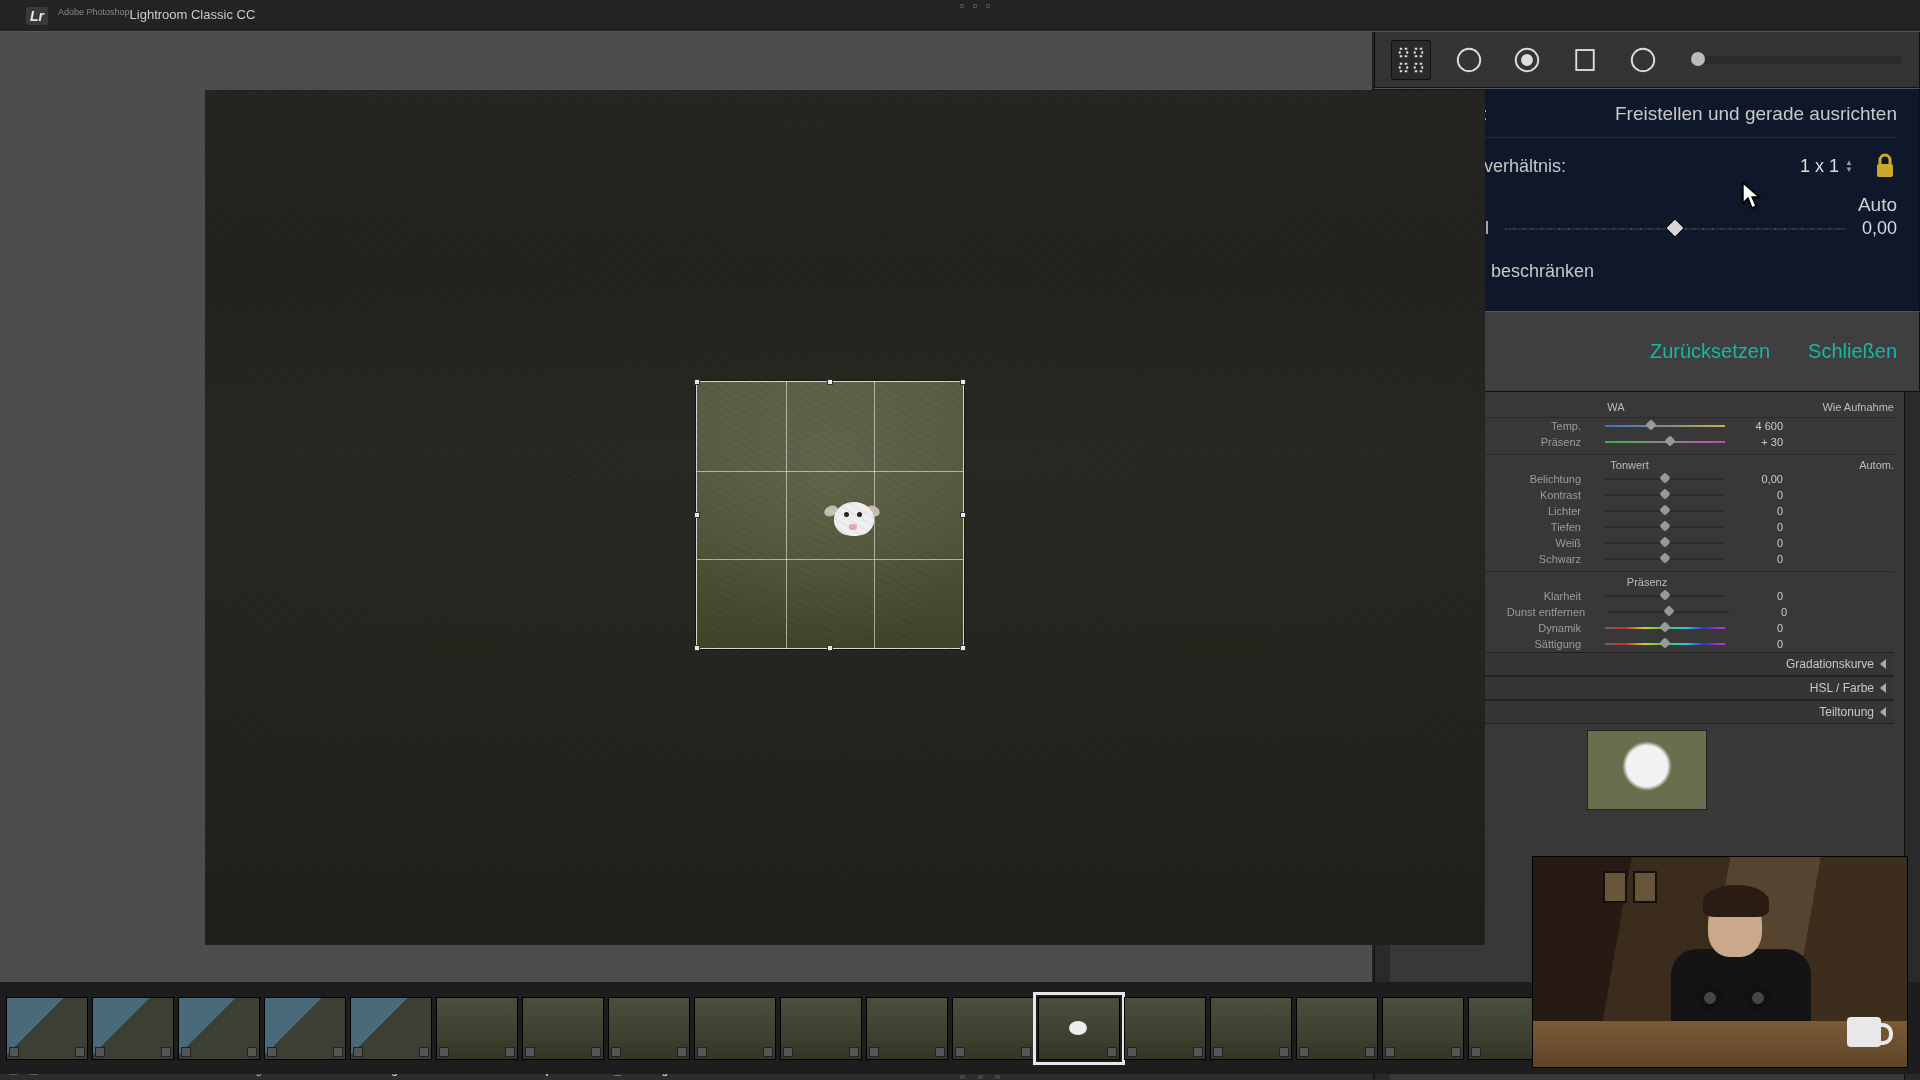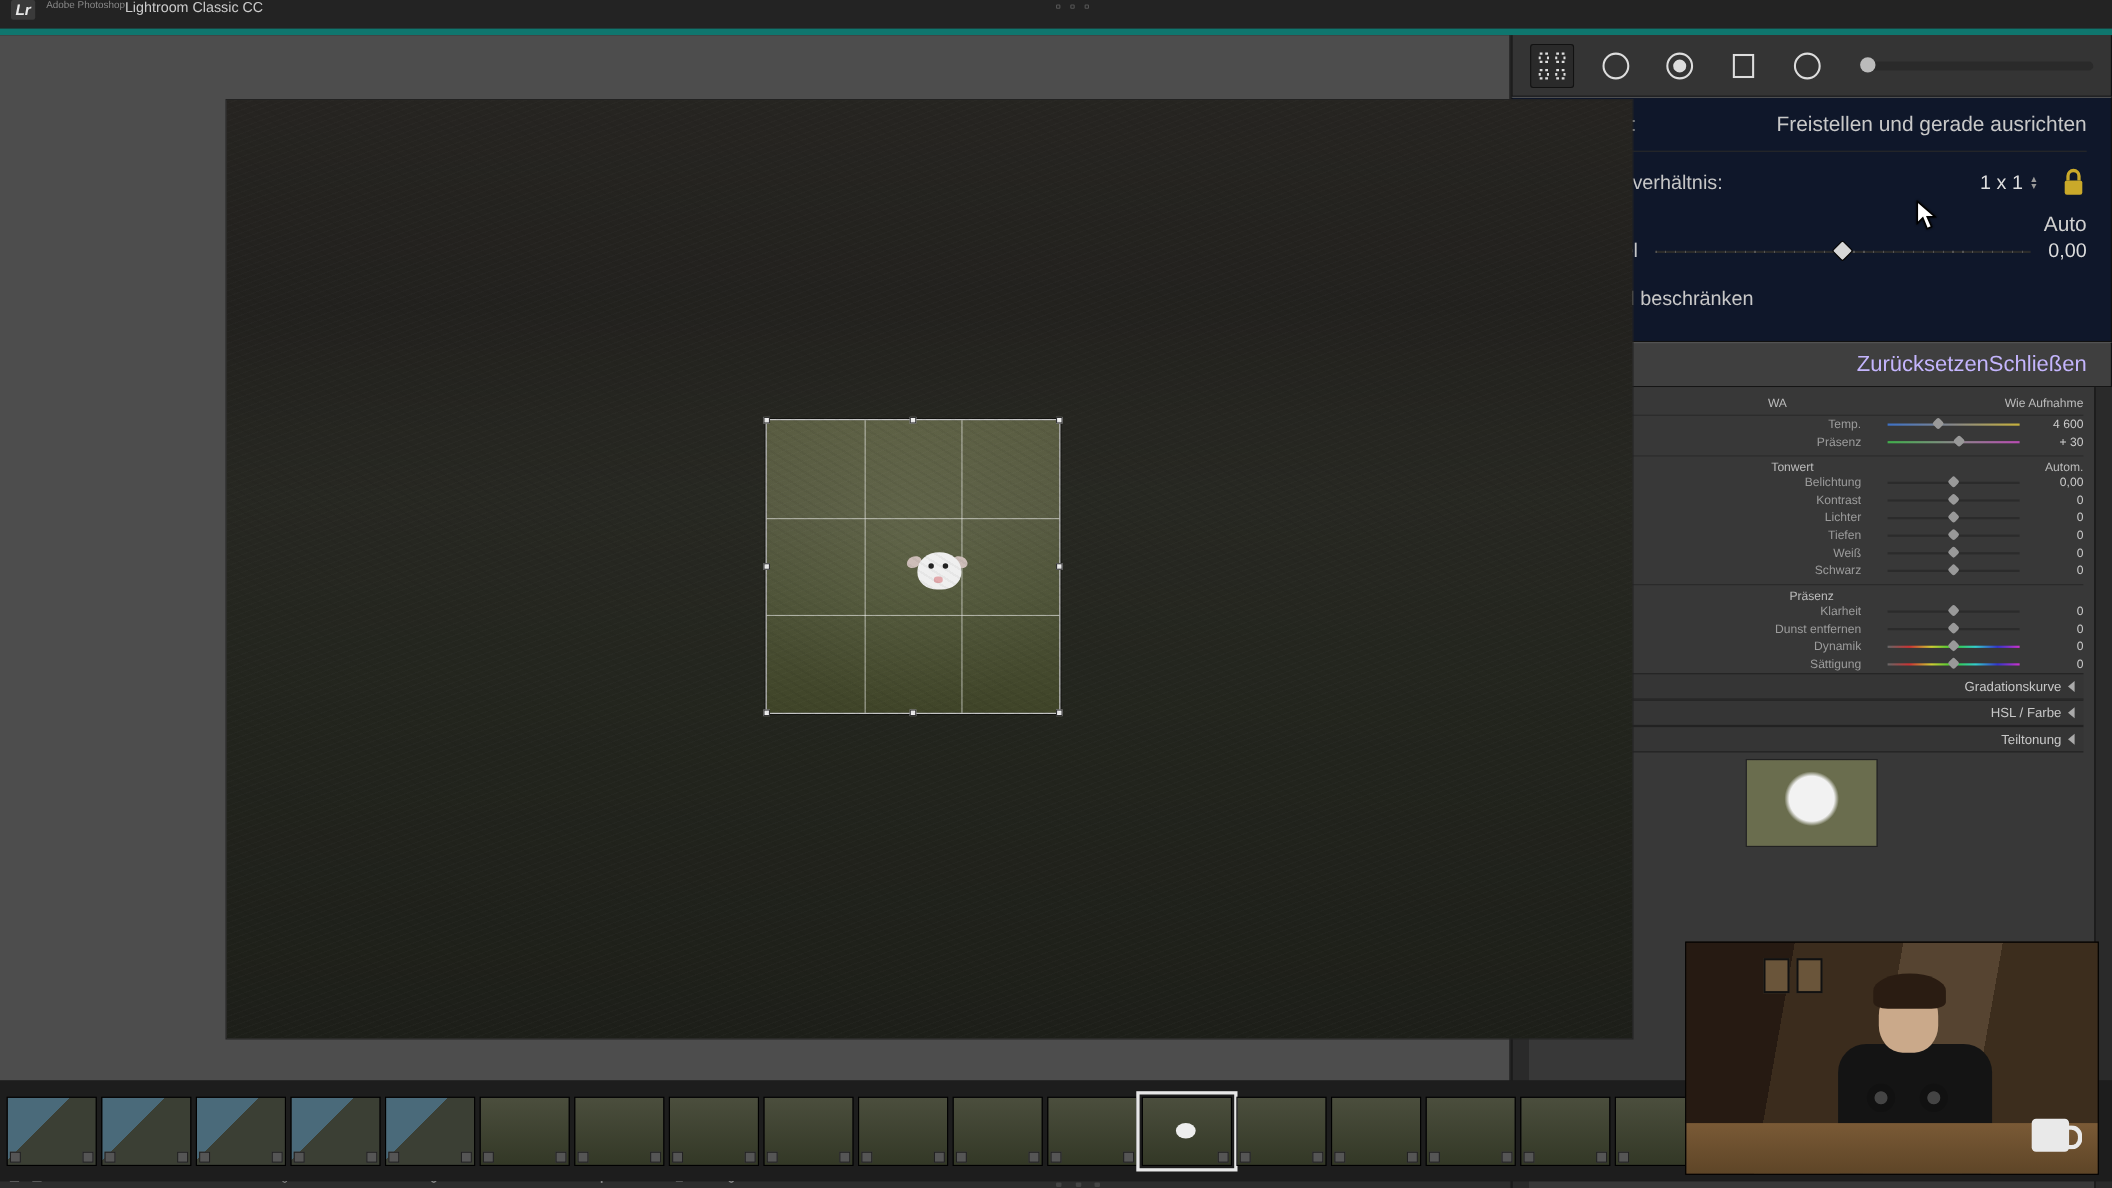--- a/index.html
+++ b/index.html
@@ -1,19 +1,19 @@
 <!DOCTYPE html>
 <html><head>
 <meta charset="utf-8">
 <style>
 *{margin:0;padding:0;box-sizing:border-box;font-family:"Segoe UI",Arial,sans-serif;user-select:none}
 body{background:#1a1a1a;width:1920px;height:1080px;overflow:hidden;position:relative}
 
 
-.titlebar{height:32px;background:#232323;display:flex;align-items:flex-start;padding:0 10px;border-bottom:6px solid #0f766e}
+.titlebar{height:32px;background:#232323;display:flex;align-items:center;padding:0 26px;border-bottom:1px solid #0f766e}
 .lr-logo{font-size:14px;font-weight:bold;color:#e8e8e8;font-style:italic;margin-right:10px}
 .lr-logo span{display:inline-block;background:#3a3a3a;padding:1px 4px;border-radius:2px}
 .app-subtitle{font-size:9px;color:#888;line-height:1}
 .app-title{font-size:13px;color:#ccc;line-height:1.1}
 .title-group{display:flex;}
 .titlebar-grip{position:absolute;left:50%;top:4px;width:30px;height:4px;display:flex;justify-content:space-between}
 .titlebar-grip i{width:4px;height:4px;border:1px solid #555;border-radius:1px}
 
 
 .workspace{display:flex;height:calc(1080px - 32px)}
@@ -70,29 +70,29 @@
 .lock{width:24px;height:28px}
 .lock svg{fill:#caa92a}
 .dropdown-arrows{display:inline-flex;flex-direction:column;font-size:8px;color:#999;margin-left:6px;line-height:7px}
 .angle-icon{display:inline-block;width:28px;height:18px;vertical-align:middle;margin-right:10px}
 .auto-btn{color:#d0d0d0;font-size:19px;margin-left:auto}
 .slider-track{flex:1;height:2px;background:#2b2b2b;position:relative;margin:0 16px}
 .slider-track .ticks{position:absolute;inset:0;background:repeating-linear-gradient(90deg,#555 0 1px,transparent 1px 9px)}
 .slider-track .center-tick{position:absolute;left:50%;top:-5px;width:1px;height:12px;background:#888}
 .slider-track .thumb{position:absolute;left:50%;top:-7px;width:14px;height:14px;margin-left:-7px;background:#d6d6d6;border-radius:2px;transform:rotate(45deg)}
 .chk{width:15px;height:15px;border:1px solid #888;background:#333;margin-right:12px}
-.panel-footer{display:flex;justify-content:flex-end;padding:8px 22px;font-size:20px;color:#c4b5fd;border:1px solid #111;border-top:1px solid #555;background:#3f3f3f}
+.panel-footer{display:flex;justify-content:flex-end;gap:38px;padding:28px 22px;font-size:20px;color:#14b8a6;border:1px solid #111;border-top:1px solid #555;background:#3f3f3f}
 .panel-footer span{cursor:pointer}
 
 
 .basicwrap{flex:1;display:flex}
 .basic-scroll{width:16px;background:#2a2a2a;border-left:1px solid #111}
 .basic{flex:1;background:#383838;color:#bbb;font-size:11px;padding:6px 10px;overflow:hidden}
 .wbrow{display:flex;justify-content:space-between;border-bottom:1px solid #2a2a2a;padding:3px 0;color:#bcbcbc}
-.srow{display:flex;align-items:center;justify-content:flex-end;gap:24px;padding:2px 0}
+.srow{display:flex;align-items:center;justify-content:center;gap:24px;padding:2px 0}
 .srow .sl{width:120px;height:2px;background:#2b2b2b;position:relative}
 .srow .sl i{position:absolute;left:50%;top:-4px;width:8px;height:8px;margin-left:-4px;background:#999;border-radius:2px;transform:rotate(45deg)}
 .srow .sl.color{background:linear-gradient(90deg,#3c71c7,#888,#c7b13c)}
 .srow .sl.tint{background:linear-gradient(90deg,#3fae4a,#888,#b94bb2)}
 .srow .sl.sat{background:linear-gradient(90deg,#666,#c33,#cc3,#3c3,#3cc,#33c,#c3c)}
 .srow .nm{min-width:70px;text-align:right;color:#9c9c9c}
 .srow .nv{min-width:34px;text-align:right;color:#ccc}
 .sect{border-top:1px solid #2a2a2a;margin-top:4px;padding-top:4px}
 .sect .hd{text-align:center;color:#bcbcbc;display:flex;justify-content:space-between}
 .accordion{display:flex;justify-content:flex-end;align-items:center;gap:6px;padding:4px 8px;border-top:1px solid #222;border-bottom:1px solid #222;background:#353535;color:#c8c8c8;font-size:12px}

